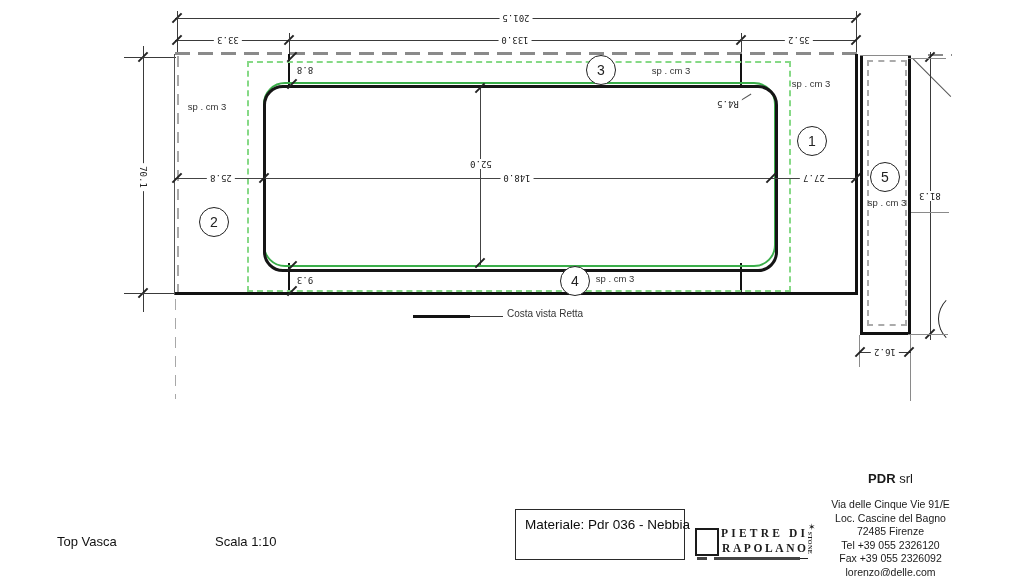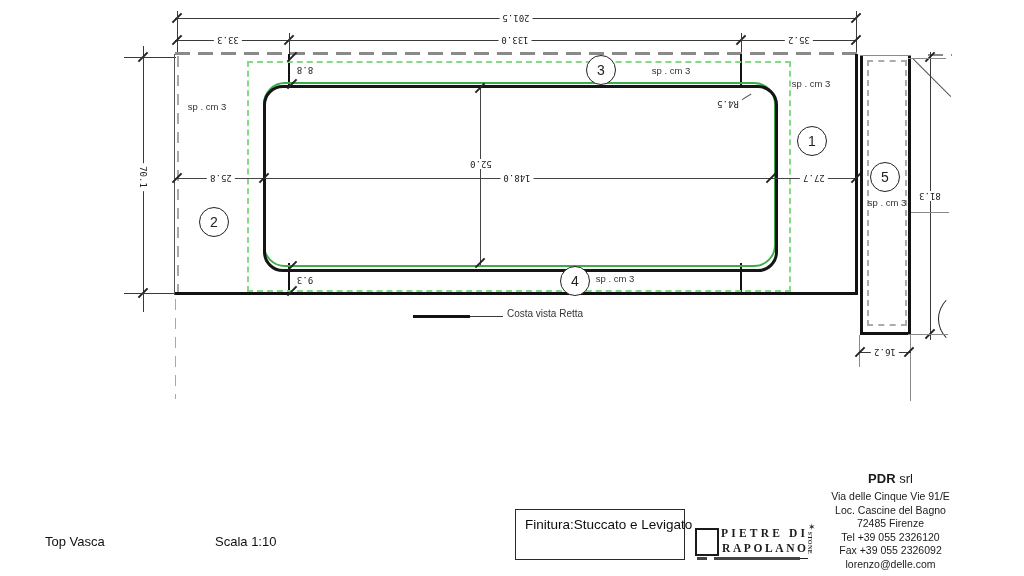--- a/index.html
+++ b/index.html
@@ -25,21 +25,21 @@
   .innerdash{position:absolute;border:2px dashed #ababab;}
   .arc{position:absolute;width:52px;height:52px;border:1.5px solid transparent;border-left-color:#222;border-radius:50%;}
   .diag{position:absolute;height:1px;background:#555;transform-origin:0 0;}
   .title{position:absolute;font-size:24.5px;color:#0d0d0d;white-space:nowrap;}
   .sub{position:absolute;font-size:13px;color:#111;white-space:nowrap;}
   .matbox{position:absolute;border:1.5px solid #2a2a2a;font-size:13.5px;line-height:16.5px;color:#0d0d0d;
           padding:7px 0 0 9px;box-sizing:border-box;white-space:nowrap;}
   .logo-square{position:absolute;border:2.5px solid #1a1a1a;background:#fff;}
   .logo-text{position:absolute;font-family:"Liberation Serif",serif;font-weight:bold;color:#1c1c1c;white-space:nowrap;}
   .company{position:absolute;text-align:center;color:#1a1a1a;}
-  .company .cname{font-size:13px;margin-bottom:4px;}
+  .company .cname{font-size:13px;margin-bottom:12px;}
   .company .cname b{font-weight:bold;}
   .company .cline{font-size:10.5px;line-height:13.6px;}
   .bar{position:absolute;height:2.5px;background:#444;}
 </style>
 </head>
 <body>
 
 <div class="canvas">
 
   <div class="hl" style="left:175px;top:18px;width:681px;"></div>
@@ -140,25 +140,25 @@
   <div class="lab" style="left:207px;top:106px;">sp . cm 3</div>
   <div class="lab" style="left:671px;top:70px;">sp . cm 3</div>
   <div class="lab" style="left:811px;top:83px;">sp . cm 3</div>
   <div class="lab" style="left:615px;top:278px;">sp . cm 3</div>
   <div class="lab" style="left:887px;top:202px;">sp . cm 3</div>
 
   <div class="hl thick" style="left:413px;top:315px;width:57px;height:3px;"></div>
   <div class="hl" style="left:470px;top:316px;width:33px;"></div>
   <div class="lab" style="left:545px;top:313px;font-size:10px;">Costa vista Retta</div>
 
-  <div class="sub" style="left:45px;top:534px;">Top Vasca</div>
+  <div class="sub" style="left:57px;top:534px;">Top Vasca</div>
   <div class="sub" style="left:215px;top:534px;">Scala 1:10</div>
 
   <div class="matbox" style="left:515px;top:509px;width:170px;height:51px;">
-    <div>Finitura:Stuccato e Levigato</div>
+    <div>Materiale: Pdr 036 - Nebbia</div>
   </div>
 
   <div class="logo-square" style="left:695px;top:528px;width:20px;height:24px;"></div>
   <div class="logo-text" style="left:721px;top:527px;font-size:11.5px;letter-spacing:3.2px;border-bottom:1.5px solid #222;padding-bottom:19px;">PIETRE DI</div>
   <div class="logo-text" style="left:722px;top:542px;font-size:11.5px;letter-spacing:2.6px;">RAPOLANO</div>
   <div class="logo-text" style="left:810px;top:543px;font-size:6px;letter-spacing:0.5px;transform:translate(-50%,-50%) rotate(90deg);position:absolute;">STONE</div>
   <div style="position:absolute;left:808px;top:522px;font-size:9px;color:#1a1a1a;">✶</div>
   <div class="bar" style="left:697px;top:557px;width:10px;"></div>
   <div class="bar" style="left:714px;top:557px;width:86px;"></div>
 

